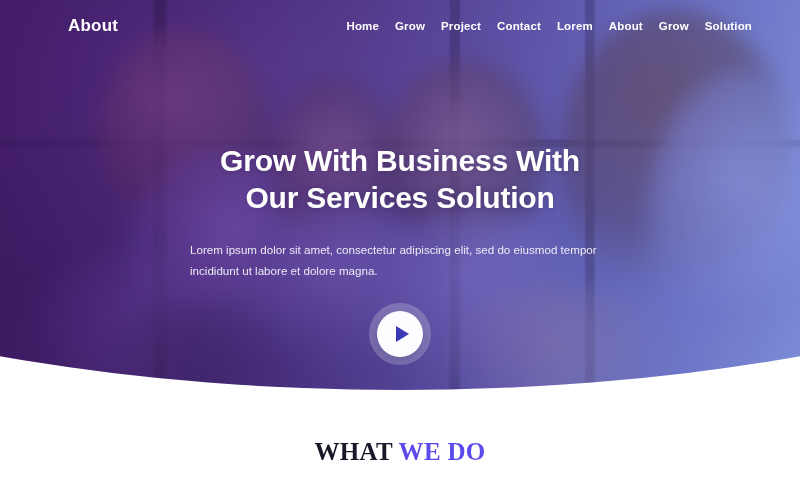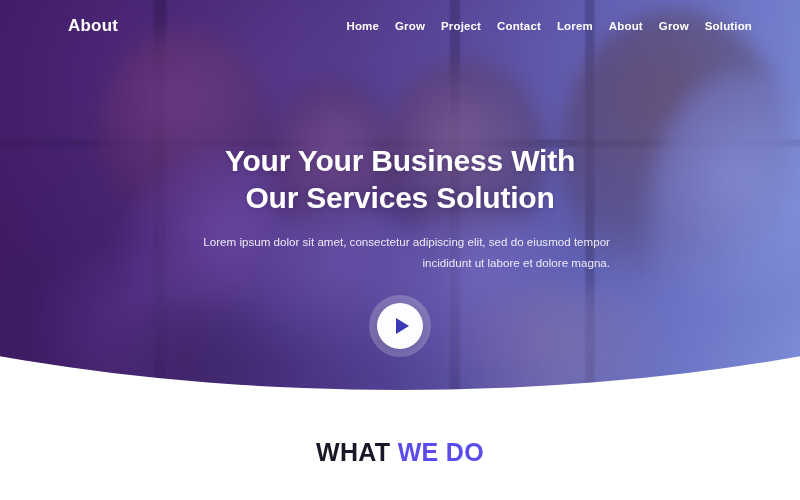--- a/index.html
+++ b/index.html
@@ -102,21 +102,21 @@
   }
   .hero-content > * { pointer-events:auto; }
   .hero-title {
     margin-top:142px;
     width:620px; text-align:center;
     color:#ffffff; font-size:30px; font-weight:700; line-height:1.24;
     letter-spacing:-.2px;
     text-shadow:0 1px 5px rgba(40,20,70,.22);
   }
   .hero-sub {
-    margin-top:16px; width:420px; text-align:right;
+    margin-top:24px; width:420px; text-align:left;
     color:#ece9f6; font-size:11.6px; font-weight:400; line-height:1.75;
   }
   .play-wrap {
     margin-top:22px;
     width:62px; height:62px;
     display:flex; align-items:center; justify-content:center;
     border-radius:50%;
     background:rgba(255,255,255,.22);
     cursor:pointer;
   }
@@ -130,21 +130,21 @@
     width:0; height:0; margin-left:4px;
     border-top:8px solid transparent;
     border-bottom:8px solid transparent;
     border-left:13px solid #3b38b8;
   }
 
   
   .section { position:absolute; left:0; top:390px; width:800px; height:110px; background:#fff; }
   .section-title {
     position:absolute; left:0; top:48px; width:800px;
-    text-align:center; font-size:25px; font-weight:700; letter-spacing:.3px;
+    text-align:center; font-size:25px; font-weight:700; letter-spacing:.3px;font-family:Liberation Serif, serif;
   }
   .t-dark { color:#191828; }
   .t-accent { color:#5b4bea; }
 </style>
 </head>
 <body>
 
 <div class="page">
 
   <div class="hero">
@@ -179,21 +179,21 @@
       <a>Contact</a>
       <a>Lorem</a>
       <a>About</a>
       <a>Grow</a>
       <a>Solution</a>
     </nav>
   </div>
 
   <div class="hero-content">
     <h1 class="hero-title">
-      <span>Your Your Business With</span><br>
+      <span>Grow With Business With</span><br>
       <span>Our Services Solution</span>
     </h1>
     <p class="hero-sub">
       <span>Lorem ipsum dolor sit amet, consectetur adipiscing elit, sed do</span>
       <span>eiusmod tempor incididunt ut labore et dolore magna.</span>
     </p>
     <div class="play-wrap">
       <div class="play-btn">
         <div class="play-tri"></div>
       </div>

